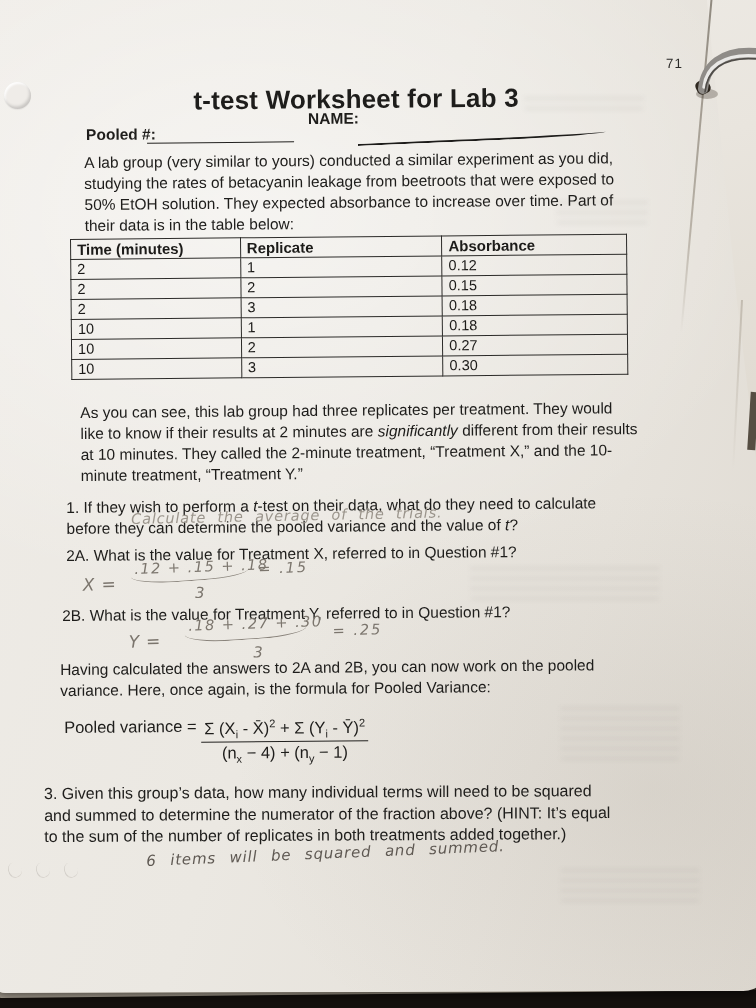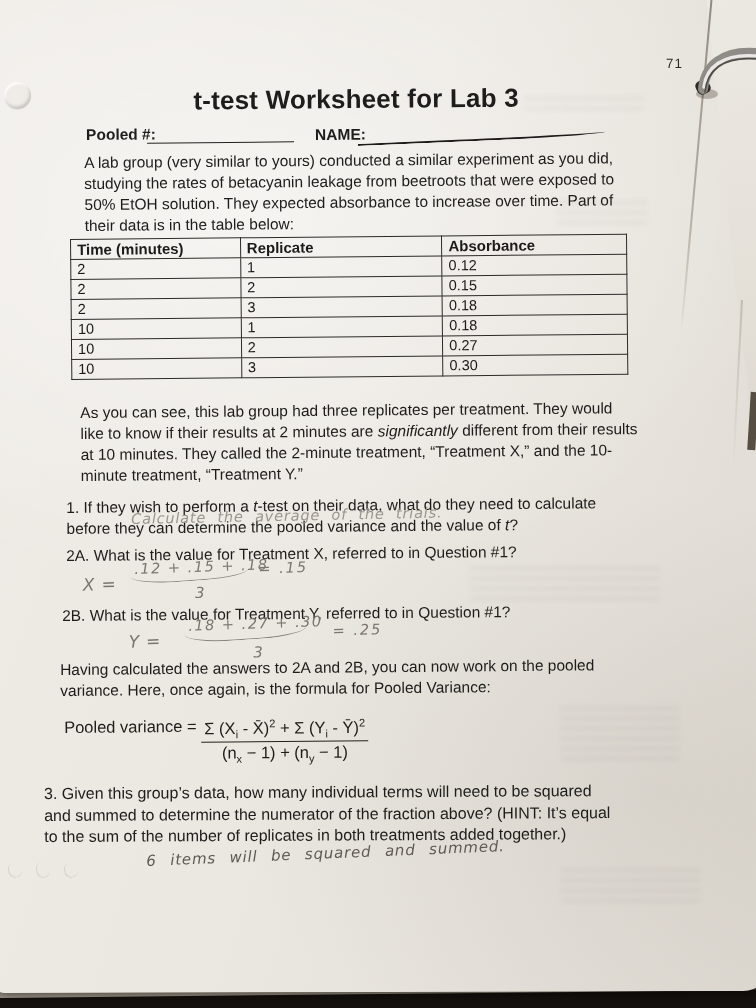--- a/index.html
+++ b/index.html
@@ -133,21 +133,21 @@
   <div class="smudge" style="left:560px;top:868px;width:140px;height:34px;"></div>
 
   <div class="content">
 
     <div class="blk print page-num" style="left:666px;top:48px;margin-top:8px;">71</div>
 
     <div class="blk print title" style="left:130px;top:86px;width:452px;">t-test Worksheet for Lab 3</div>
 
     <div class="blk print hdr-label" style="left:86px;top:126px;">Pooled #:</div>
     <div class="uline" style="left:147px;top:126px;width:147px;height:16px;transform:rotate(-0.5deg);"></div>
-    <div class="blk print hdr-label" style="left:308px;top:126px;margin-left:7px;">NAME:</div>
+    <div class="blk print hdr-label" style="left:308px;top:110px;">NAME:</div>
     <div class="name-line" style="position:absolute;left:358px;top:128px;width:248px;height:16px;"></div>
 
     <div class="blk print para" style="left:84px;top:152px;width:590px;">A lab group (very similar to yours) conducted a similar experiment as you did,
 studying the rates of betacyanin leakage from beetroots that were exposed to
 50% EtOH solution.  They expected absorbance to increase over time.  Part of
 their data is in the table below:</div>
 
     <div class="blk" style="left:70px;top:239px;transform:rotate(-0.55deg);">
       <table class="wtable">
         <colgroup>
@@ -231,21 +231,21 @@
       <span class="hw pencil-mid" style="position:absolute;left:208px;top:10px;font-size:14.5px;letter-spacing:2px;">=  .25</span>
     </div>
 
     <div class="blk print para" style="left:60px;top:659px;width:620px;">Having calculated the answers to 2A and 2B, you can now work on the pooled
 variance.  Here, once again, is the formula for Pooled Variance:</div>
 
     <div class="blk print formula-text" style="left:64px;top:718px;">
       <span style="vertical-align:14px;">Pooled variance =</span>
       <span class="frac">
         <span class="fnum"><span>Σ (X</span><sub>i</sub><span> - X̄)</span><sup>2</sup><span> + Σ (Y</span><sub>i</sub><span> - Ȳ)</span><sup>2</sup></span>
-        <span class="fden"><span>(n</span><sub>x</sub><span> − 1) + (n</span><sub>y</sub><span> − 1)</span></span>
+        <span class="fden"><span>(n</span><sub>x</sub><span> − 4) + (n</span><sub>y</sub><span> − 1)</span></span>
       </span>
     </div>
 
     <div class="blk print para" style="left:44px;top:783px;width:660px;font-size:16px;line-height:21.5px;transform:rotate(-0.3deg);">3. Given this group’s data, how many individual terms will need to be squared
 and summed to determine the numerator of the fraction above? (HINT: It’s equal
 to the sum of the number of replicates in both treatments added together.)</div>
 
     <div class="blk hw pencil-dark" style="left:146px;top:852px;font-size:15px;transform:rotate(-2.4deg);word-spacing:8px;">6  items  will  be  squared  and  summed.</div>
 
     <div class="erased" style="left:8px;top:862px;">

